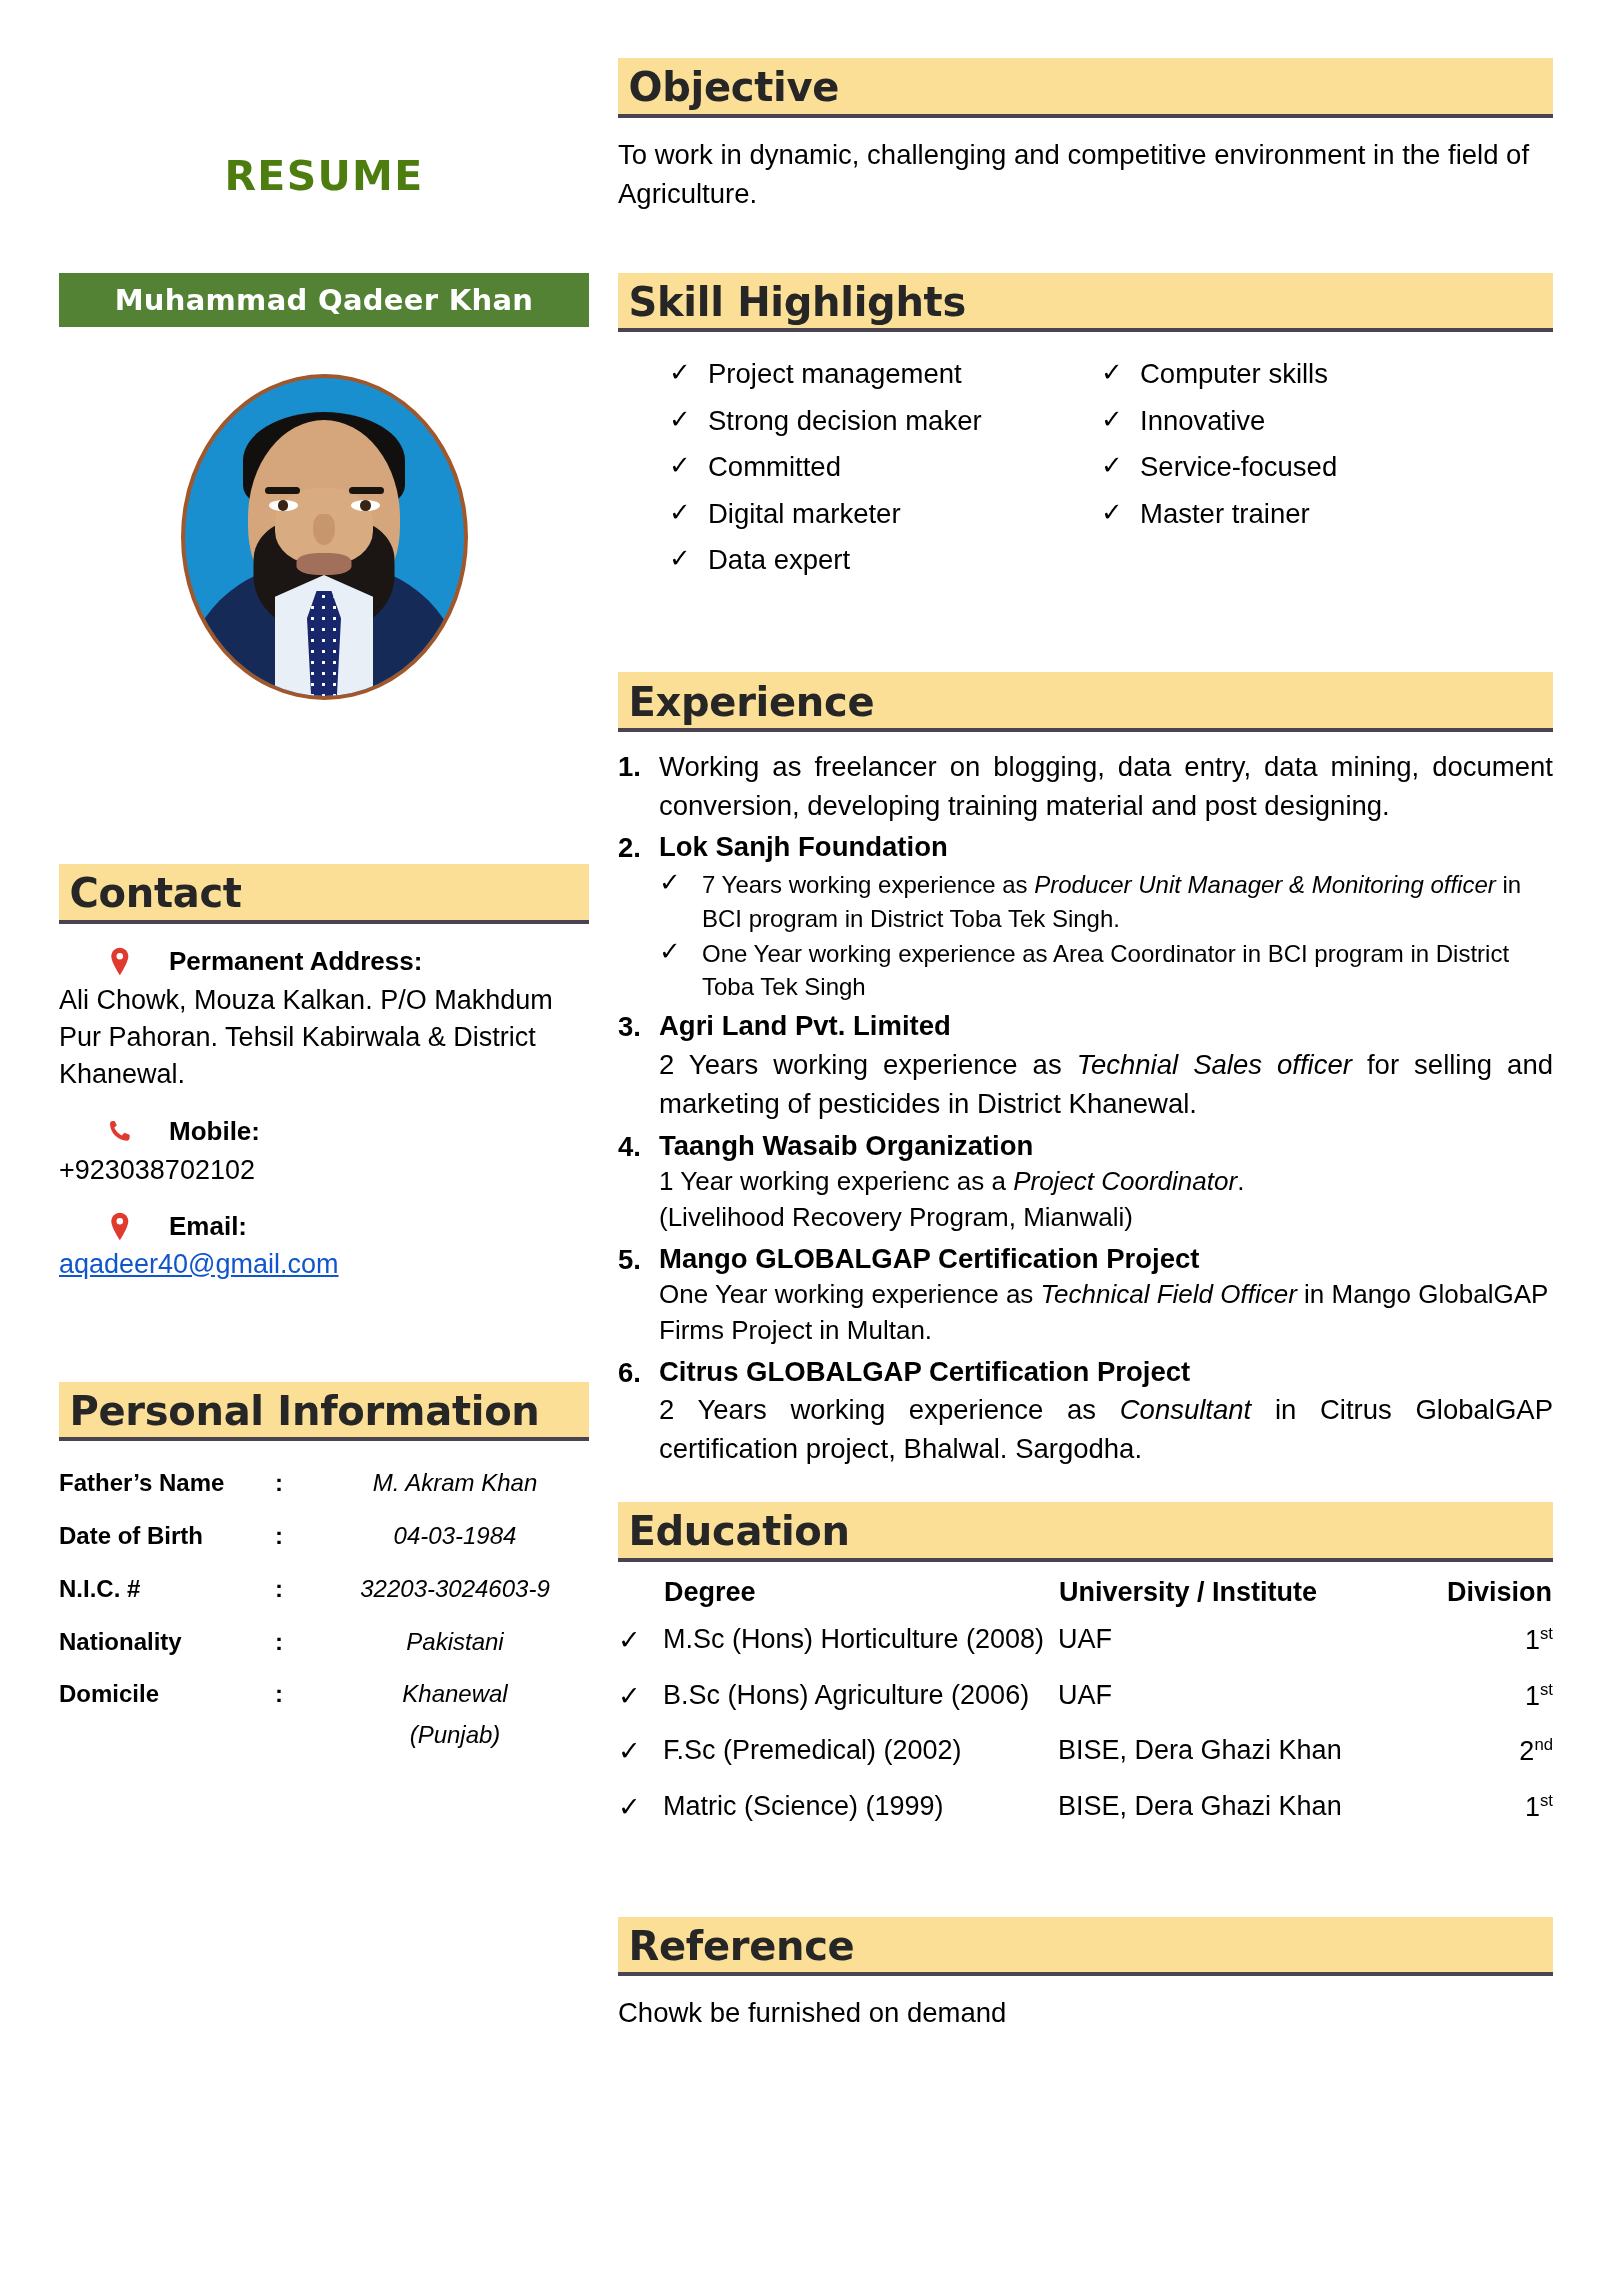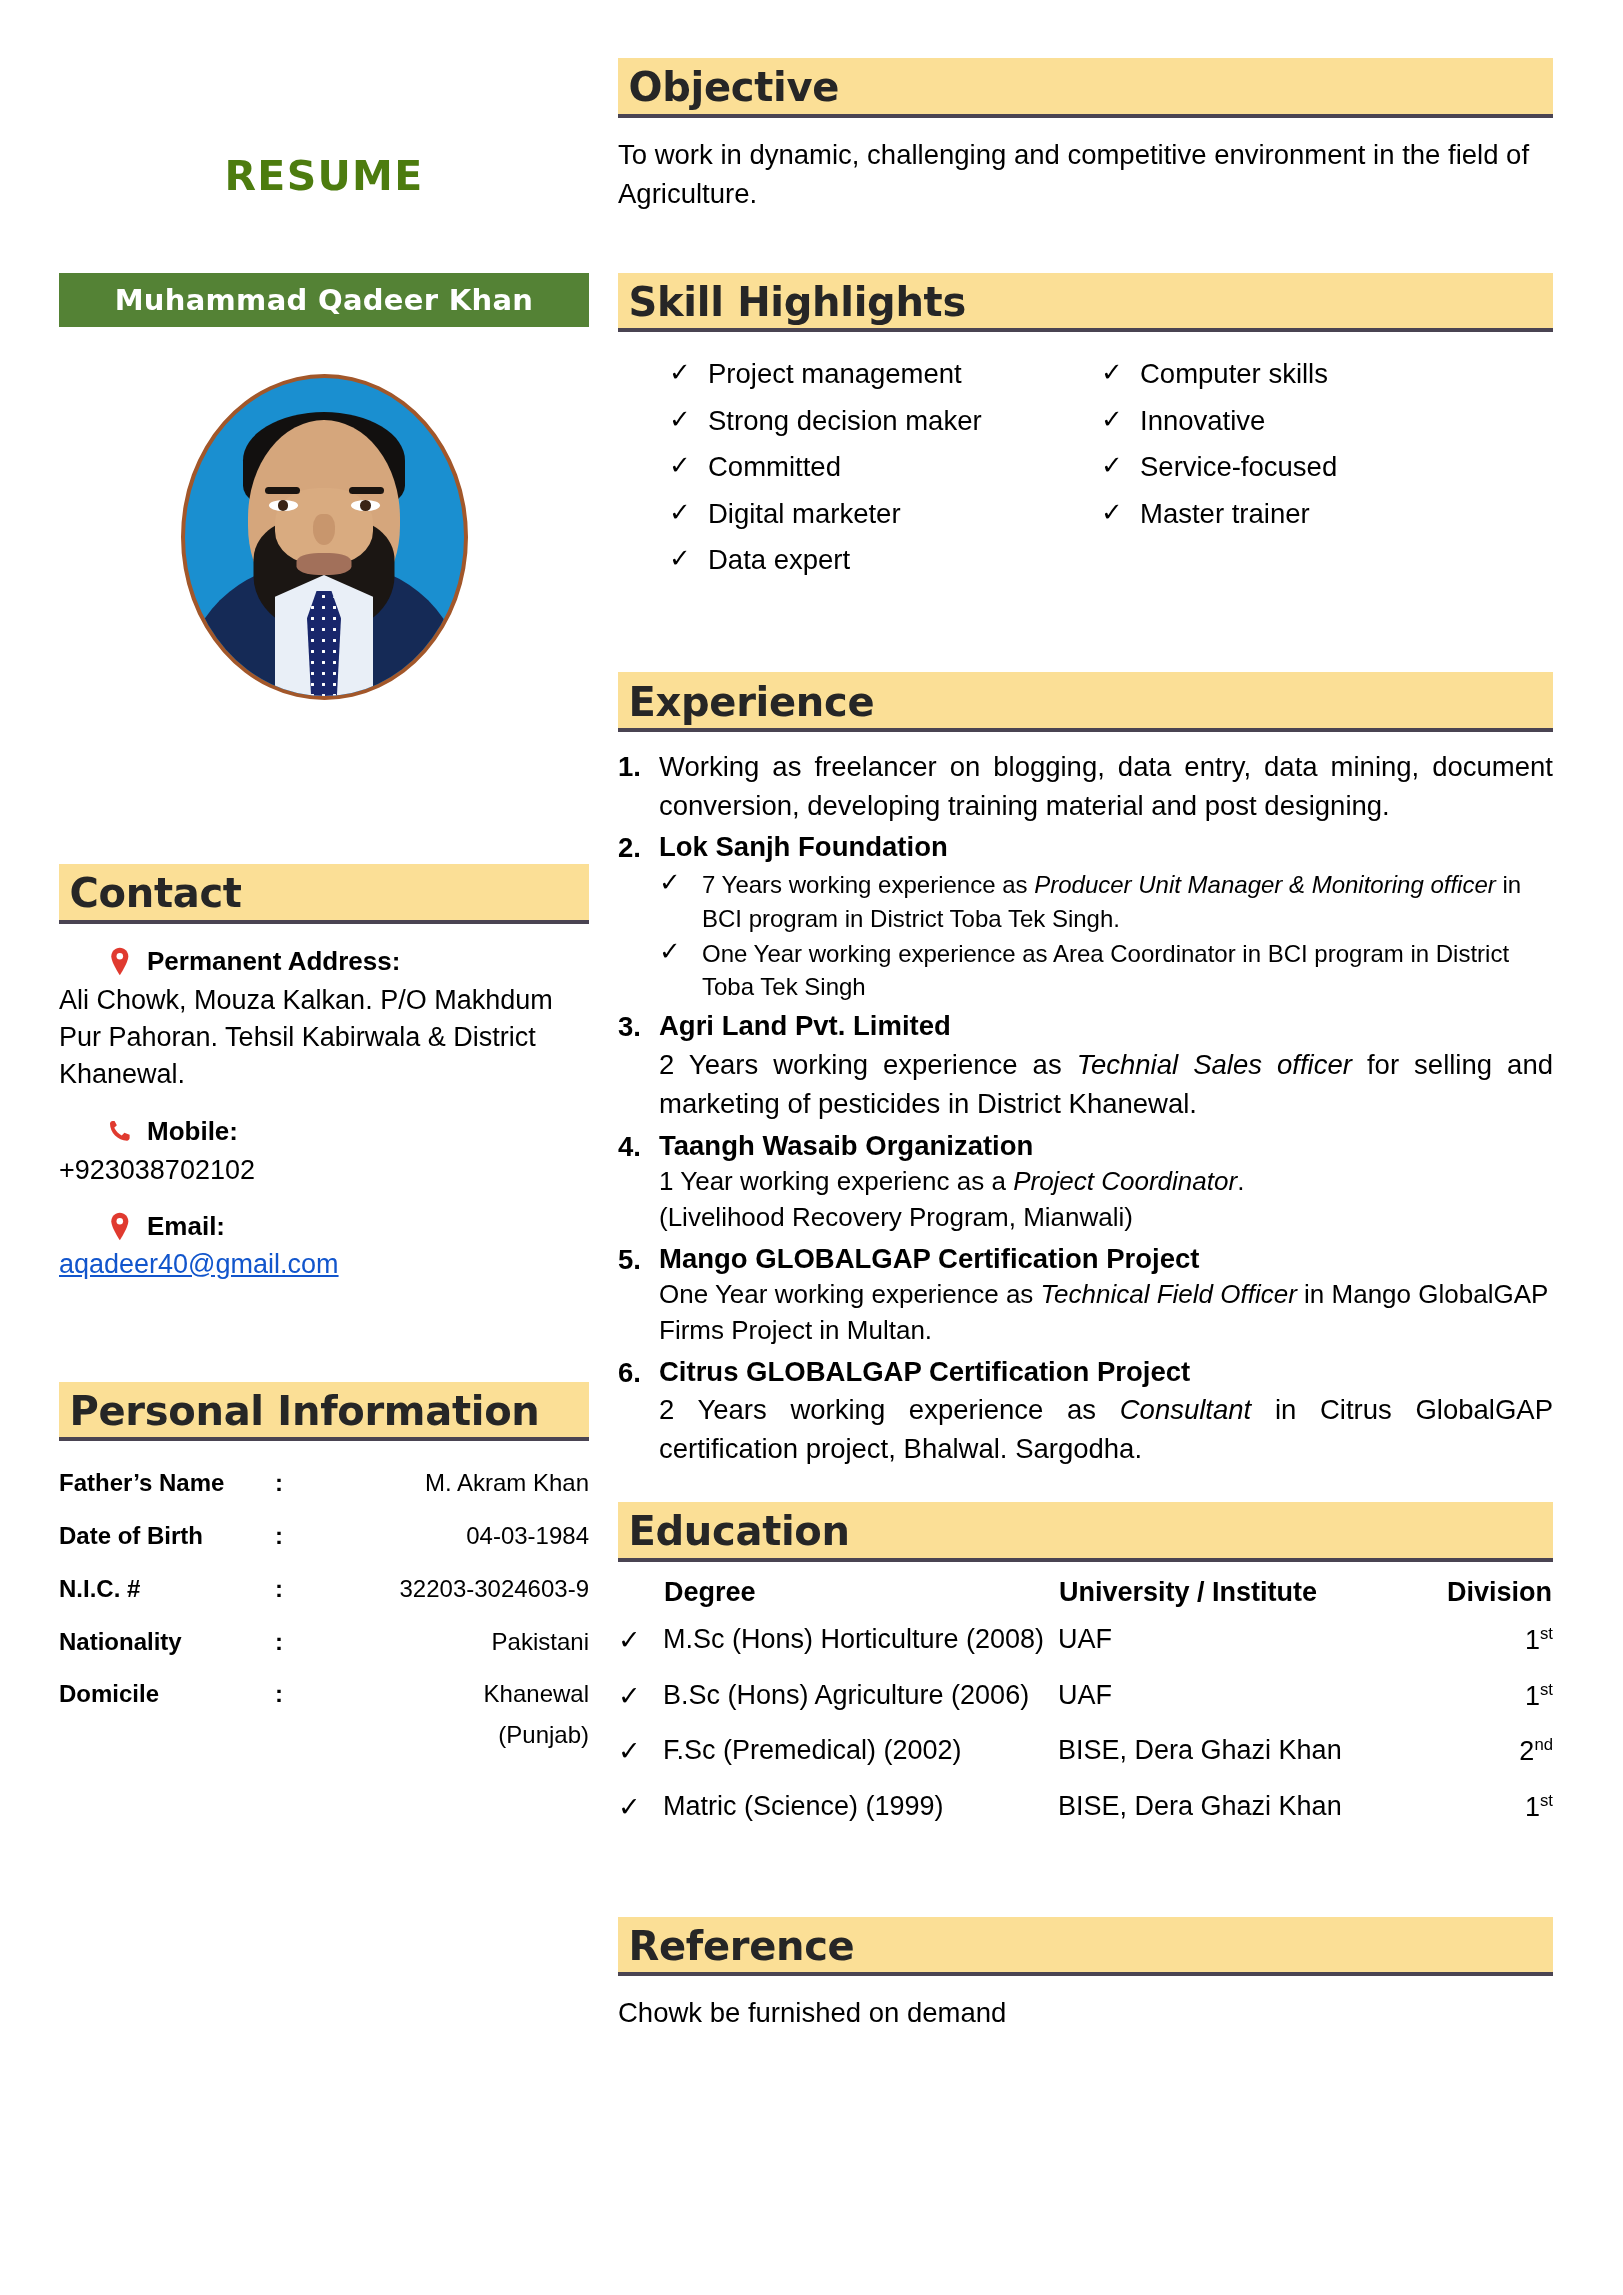--- a/index.html
+++ b/index.html
@@ -226,20 +226,21 @@
     border-radius: 40% 40% 50% 50%;
   }
 
   
   .contact-block { margin-top: 164px; }
   .c-row {
     display: flex;
     align-items: center;
     margin-top: 22px;
     padding-left: 46px;
+    gap: 22px;
   }
   .c-icon {
     width: 29px;
     display: flex;
     justify-content: center;
     align-items: center;
   }
   .c-label {
     font-size: 26px;
     font-weight: bold;
@@ -265,21 +266,21 @@
     border-collapse: collapse;
     margin-top: 15.7px;
   }
   .pi-table td {
     font-size: 24px;
     padding: 12.4px 0;
     vertical-align: top;
   }
   .pi-k { font-weight: bold; width: 216px; }
   .pi-c { width: 46px; font-weight: bold; }
-  .pi-v { text-align: right; padding-left: 14.4px; }
+  .pi-v { text-align: center; padding-left: 14.4px; font-style: italic; }
   .pi-sub td { padding-top: 0; }
 
   
   .body-text {
     font-size: 27.5px;
     line-height: 1.42;
     margin-top: 17px;
   }
 
   .skills-grid {

